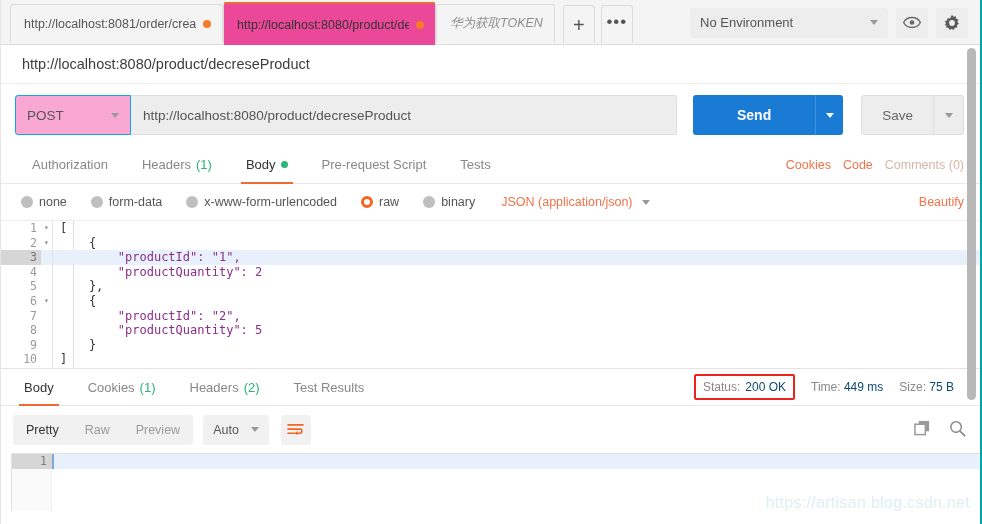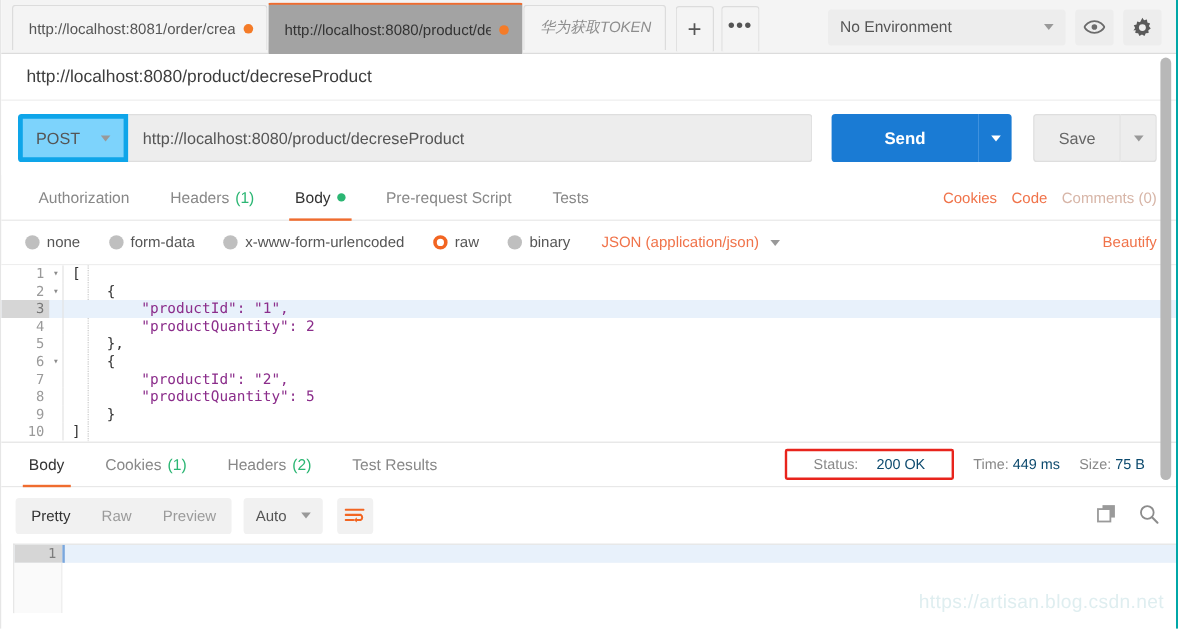--- a/index.html
+++ b/index.html
@@ -49,21 +49,21 @@
   }
   .tab.first { margin-left: 9px; }
   .tab-label {
     max-width: 172px;
     overflow: hidden;
     text-overflow: clip;
     white-space: nowrap;
     display: block;
   }
   .tab.active {
-    background: #a3a3a3;
+    background: #ec4899;
     border-top: 2px solid #ef6c2f;
     margin-top: 2px;
     height: 43px;
     color: #333;
   }
   .tab.saved .tab-label { font-style: italic; color: #8d8d8d; }
   .dot-unsaved {
     width: 8px; height: 8px;
     border-radius: 50%;
     background: #f47b28;
@@ -136,23 +136,23 @@
 
   
   .url-row {
     display: flex;
     align-items: center;
     padding: 11px 16px 11px 14px;
     gap: 10px;
     background: #fff;
   }
   .method {
-    width: 92px; height: 40px;
-    background: #7dd3fc;
-    border: 4px solid #0ea5e9;
+    width: 116px; height: 40px;
+    background: #f9a8d4;
+    border: 1px solid #0ea5e9;
     border-radius: 3px 0 0 3px;
     display: flex; align-items: center;
     padding: 0 11px;
     color: #555;
     font-size: 13.5px;
     cursor: pointer;
   }
   .method .caret { margin-left: auto; }
   .url-input {
     flex: 1;
@@ -358,24 +358,24 @@
   .resp-stats {
     margin-left: auto;
     display: flex; align-items: center; gap: 16px;
     font-size: 12px;
     color: #888;
     padding-right: 14px;
   }
   .stat-val { color: #0c4a6e; }
   .status-box {
     position: relative;
-    padding: 4px 22px;
+    padding: 4px 7px;
     border: 2px solid #e8241c;
     border-radius: 2px;
-    display: flex; gap: 15px; align-items: center;
+    display: flex; gap: 5px; align-items: center;
   }
   .resp-toolbar {
     display: flex; align-items: center;
     height: 47px;
     padding: 0 14px 0 12px;
     background: #fff;
   }
   .seg {
     display: flex;
     background: #f1f1f1;

